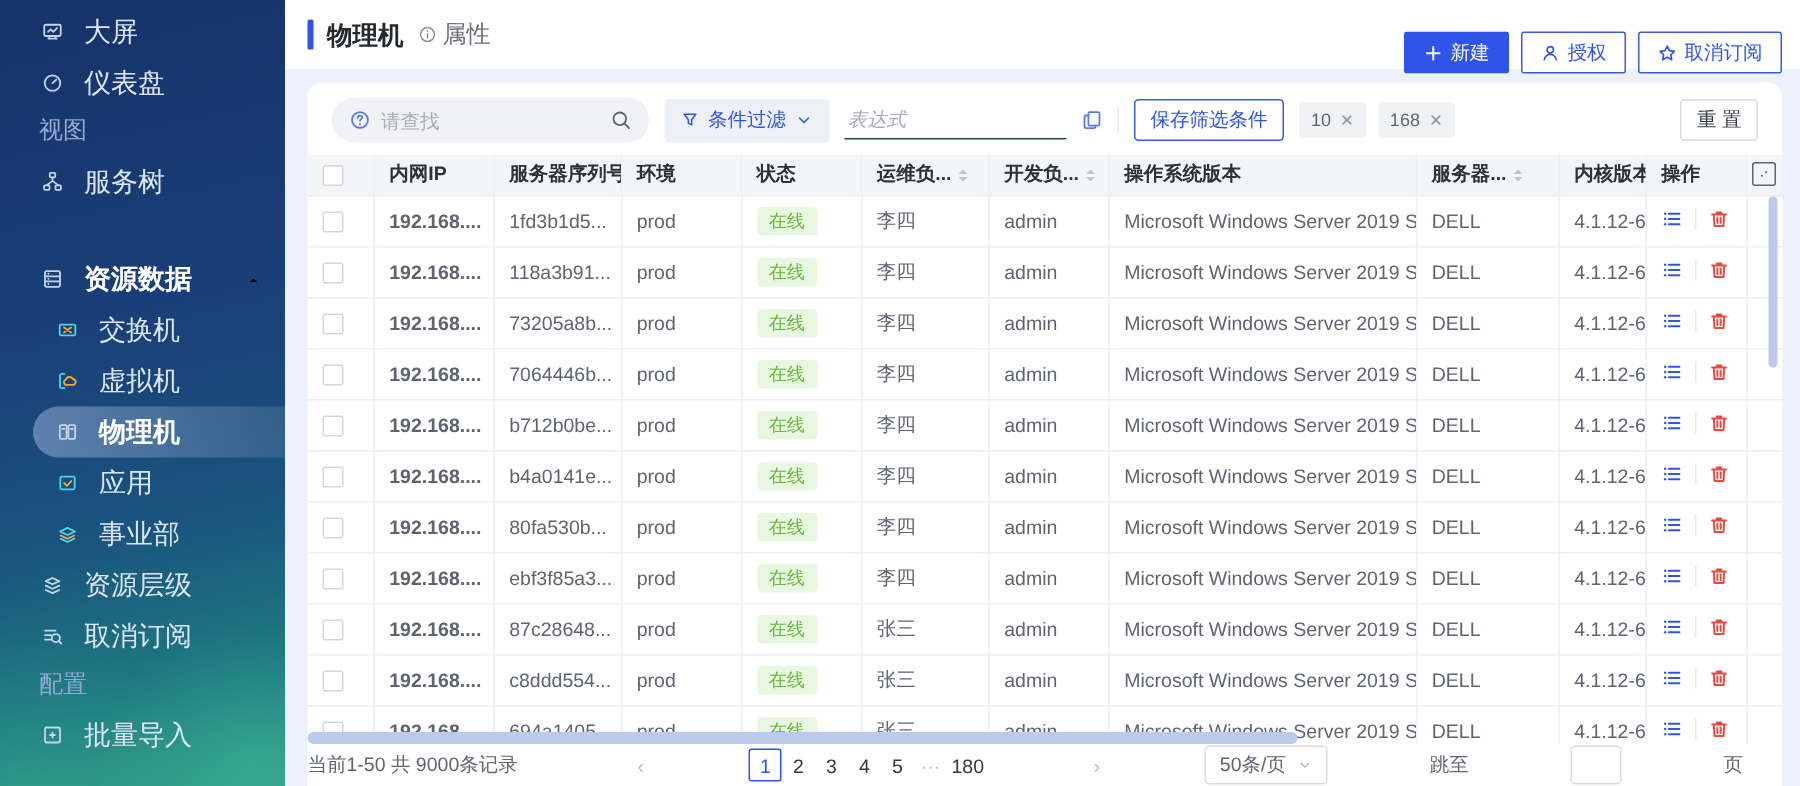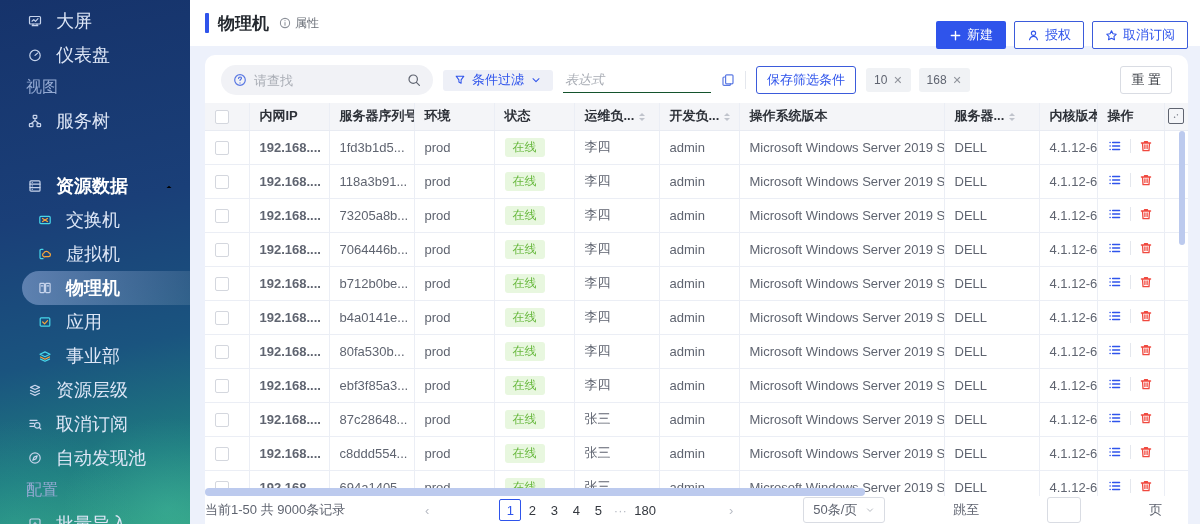--- a/index.html
+++ b/index.html
@@ -23,39 +23,39 @@
   .s-active { margin-left:22px; padding-left:16px; font-weight:bold; color:#fff;
     background:linear-gradient(90deg, rgba(150,175,220,.55), rgba(255,255,255,.10)); border-radius:17px 0 0 17px; }
   .s-chevron { margin-left:auto; margin-right:16px; color:#cdd9ef; }
   .s-chevron svg { width:10px; height:10px; }
 
   
   main { flex:1; display:flex; flex-direction:column; min-width:0; }
   header.topbar { height:46px; background:#fff; display:flex; align-items:center; padding:0 12px 0 15px; flex:0 0 46px; }
   .tbar { width:4px; height:20px; background:#2f54eb; border-radius:1px; }
   h1.ptitle { font-size:17px; font-weight:bold; color:#24292f; margin:0 10px 0 9px; }
-  .attr { display:inline-flex; align-items:center; gap:4px; color:#6a6f78; font-size:12px; cursor:pointer; }
+  .attr { display:inline-flex; align-items:center; gap:4px; color:#6a6f78; font-size:16px; cursor:pointer; }
   .attr .icon { color:#8a8f98; } .attr .icon svg { width:12px; height:12px; }
   .spacer { flex:1; }
   .btn { display:inline-flex; align-items:center; gap:5px; height:28px; padding:0 12px; border-radius:2px; font-size:13px; cursor:pointer; border:1px solid transparent; background:#fff; font-family:inherit; }
   .btn.primary { background:#2f54eb; color:#fff; }
   .btn.outline { border-color:#3b5bdb; color:#2f54eb; }
   .btn.plain { border-color:#d9dce3; color:#34383f; border-radius:3px; }
   .topbar .btn { margin-left:8px;margin-top:24px; }
   .btn .icon svg { width:13px; height:13px; }
 
   .card { position:relative; margin:9px 12px 0 15px; background:#fff; border-radius:10px 10px 0 0; flex:1; overflow:hidden; }
 
   
   .toolbar { display:flex; align-items:center; gap:10px; padding:10px 16px 8px; }
   .search-pill { display:flex; align-items:center; gap:7px; width:212px; height:30px; background:#f1f2f6; border-radius:16px; padding:0 12px; }
   .search-pill input { flex:1; border:none; outline:none; background:transparent; font-size:13px; color:#34383f; min-width:0; font-family:inherit; }
   .search-pill input::placeholder { color:#a9adb5; }
   .q-icon { color:#5b79e3; } .mag-icon { color:#5f6470; }
-  .filter-chip { display:flex; align-items:center; gap:6px; height:21px; background:#eef0f7; border-radius:3px; padding:0 11px; color:#2f54eb; cursor:pointer; }
+  .filter-chip { display:flex; align-items:center; gap:6px; height:29px; background:#eef0f7; border-radius:3px; padding:0 11px; color:#2f54eb; cursor:pointer; }
   .filter-chip svg { width:12px; height:12px; }
   .expr { width:148px; height:26px; border:none; border-bottom:1px solid #14532d; outline:none; font-size:13px; padding:0 2px; color:#34383f; background:transparent; font-family:inherit;font-style:italic; }
   .expr::placeholder { color:#a9adb5; }
   .copy-ic { color:#5b79e3; cursor:pointer; }
   .vdiv { width:1px; height:18px; background:#e4e7ed; }
   .btn.sm { height:28px; padding:0 10px; border-radius:3px; }
   .tag { display:inline-flex; align-items:center; gap:6px; height:24px; background:#f0f2f5; border-radius:3px; padding:0 8px; color:#5f6470; font-size:12px; margin-right:8px; cursor:default; }
   .tag .x { color:#8f939b; cursor:pointer; font-size:11px; }
 
   
@@ -201,29 +201,20 @@
       </div>
       <div class="s-item">
         <span class="icon ">
           <svg viewBox="0 0 14 14">
             <path d="M2 3.4h7M2 6.4h4M2 9.4h4"></path>
             <circle cx="9.2" cy="8.4" r="2.7"></circle>
             <path d="M11.2 10.4l1.6 1.6"></path>
           </svg>
         </span>
         <span>取消订阅</span>
-      </div>
-      <div class="s-item">
-        <span class="icon ">
-          <svg viewBox="0 0 14 14">
-            <circle cx="7" cy="7" r="5.2"></circle>
-            <path d="M9.2 4.8L7.9 7.9 4.8 9.2l1.3-3.1z"></path>
-          </svg>
-        </span>
-        <span>自动发现池</span>
       </div>
       <div class="s-section">配置</div>
       <div class="s-item">
         <span class="icon ">
           <svg viewBox="0 0 14 14">
             <rect x="2" y="2" width="10" height="10" rx="1.3"></rect>
             <path d="M7 5.3v3.4M5.4 7H8.6"></path>
           </svg>
         </span>
         <span>批量导入</span>

